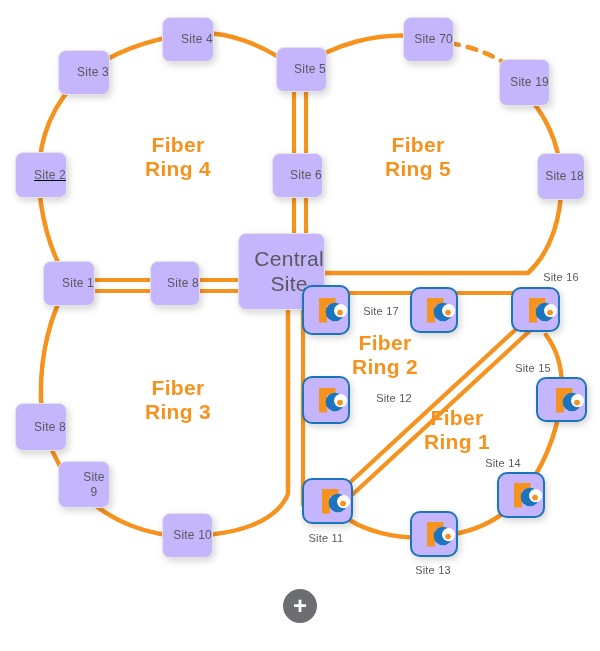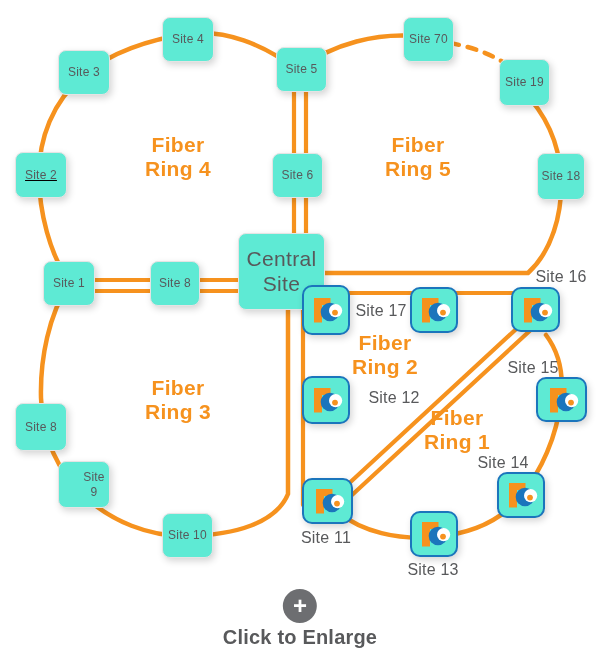--- a/index.html
+++ b/index.html
@@ -2,35 +2,35 @@
 <html><head>
 <meta charset="utf-8">
 <style>
   html,body{margin:0;padding:0;background:#fff;}
   #stage{
     position:relative;width:600px;height:651px;background:#fff;overflow:hidden;
     font-family:"Liberation Sans", sans-serif;
   }
   #wires{position:absolute;left:0;top:0;z-index:1;}
   .node{
-    position:absolute;z-index:2;background:#5eead4;
+    position:absolute;z-index:2;background:#c4b5fd;
     border:1px solid #e4e4e4;border-radius:8px;
     box-shadow:2px 3px 7px rgba(0,0,0,.17);
-    display:flex;align-items:center;justify-content:center;
+    display:flex;align-items:center;justify-content:flex-end;
     box-sizing:border-box;
   }
   .node.logo{border:2px solid var(--blue);border-radius:10px;}
   .node-label{
     font-size:12px;color:var(--text);letter-spacing:.2px;white-space:pre-line;
     text-align:center;line-height:1.2;
   }
   .node.central .node-label{font-size:21px;line-height:1.18;letter-spacing:.3px;}
   .ext-label{
     position:absolute;z-index:3;transform:translate(-50%,-50%);
-    font-size:16px;color:var(--text);letter-spacing:.2px;white-space:nowrap;
+    font-size:11px;color:var(--text);letter-spacing:.2px;white-space:nowrap;
   }
   .ring-label{
     position:absolute;z-index:3;transform:translate(-50%,-50%);
     color:var(--orange);font-weight:bold;font-size:21px;line-height:1.12;
     text-align:center;letter-spacing:.3px;white-space:nowrap;
   }
   #enlarge{
     position:absolute;left:300px;top:589px;z-index:4;
     transform:translateX(-50%);display:flex;flex-direction:column;align-items:center;
     cursor:pointer;
@@ -206,15 +206,14 @@
         <div>Ring 2</div>
       </div>
       <div class="ring-label" style="left: 457px; top: 430px;">
         <div>Fiber</div>
         <div>Ring 1</div>
       </div>
     </div>
 
   <div id="enlarge">
     <div id="plus-btn">+</div>
-    <div id="enlarge-text">Click to Enlarge</div>
   </div>
 </div>
 
 </body></html>

